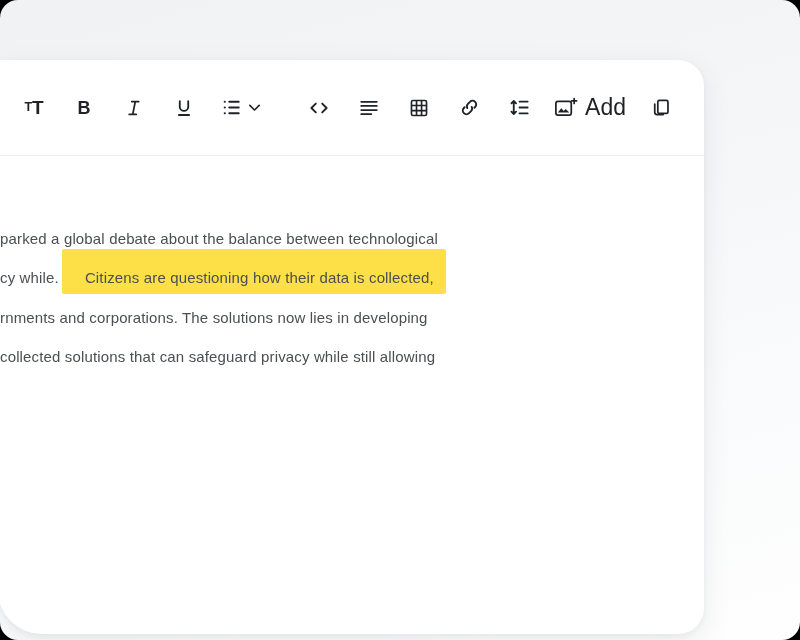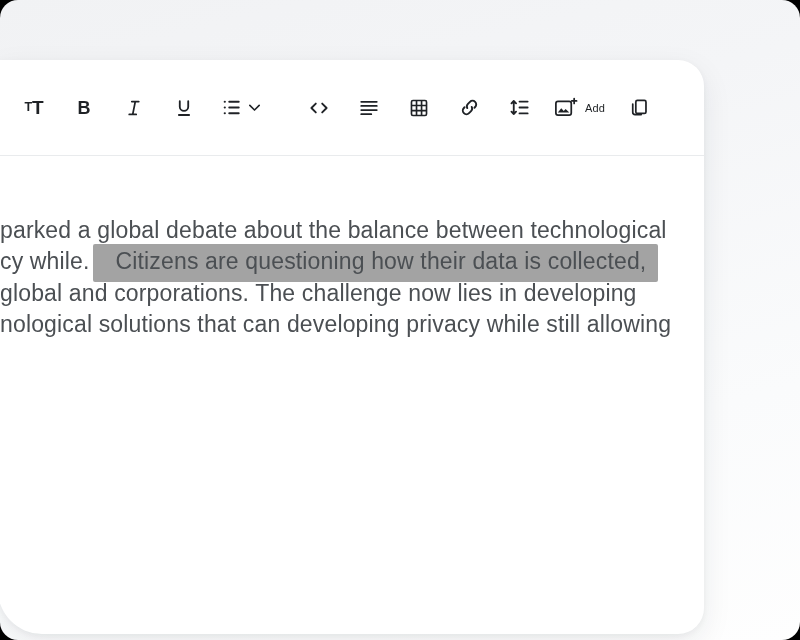--- a/index.html
+++ b/index.html
@@ -17,32 +17,32 @@
     height:95px;display:flex;align-items:center;gap:14px;padding-left:18px;
     border-bottom:1px solid #e9ebed;
   }
   .tbtn{
     width:36px;height:36px;flex:0 0 auto;display:flex;align-items:center;justify-content:center;
     background:transparent;border:none;border-radius:8px;cursor:pointer;padding:0;color:#1f2226;
   }
   .tbtn svg{display:block;}
   .tbtn-group{width:58px;justify-content:flex-start;gap:3px;padding-left:4px;margin-right:13px;}
   .tbtn-add{width:auto;gap:7px;padding:0 2px;}
-  .add-label{font-size:11px;color:#1e2124;letter-spacing:.1px;}
+  .add-label{font-size:23px;color:#1e2124;letter-spacing:.1px;}
   .tt-sm{font-size:12.5px;font-weight:700;line-height:1;}
   .tt-lg{font-size:19px;font-weight:700;line-height:1;}
   .b-glyph{font-size:18px;font-weight:700;line-height:1;}
   .content{
     padding:59px 0 0 2px;
   }
   .tline{
-    font-size:23px;line-height:31.4px;color:#4b4f53;white-space:nowrap;letter-spacing:.15px;
+    font-size:15px;line-height:31.4px;color:#4b4f53;white-space:nowrap;letter-spacing:.15px;margin-top:8px;
   }
   .hl{
-    background:#a3a3a3;border-radius:2px;margin-left:3px;padding:4px 12px 8px 23px;
+    background:#fde047;border-radius:2px;margin-left:3px;padding:20px 12px 8px 23px;
   }
 </style>
 </head>
 <body>
 
 <div class="screen">
   <div class="card">
 
     <div class="toolbar">
 
@@ -129,18 +129,18 @@
           <rect x="9.2" y="4.6" width="10.6" height="13.6" rx="1.6"></rect>
           <path d="M6 8.4v8.6a2.4 2.4 0 0 0 2.4 2.4h6.4" stroke-linecap="round"></path>
         </svg>
       </button>
 
     </div>
 
     <div class="content">
       <div class="tline"><span>parked a global debate about the balance between technological</span></div>
       <div class="tline"><span>cy while.</span><span class="hl">Citizens are questioning how their data is collected,</span></div>
-      <div class="tline"><span>global and corporations. The challenge now lies in developing</span></div>
-      <div class="tline"><span>nological solutions that can developing privacy while still allowing</span></div>
+      <div class="tline"><span>rnments and corporations. The solutions now lies in developing</span></div>
+      <div class="tline"><span>collected solutions that can safeguard privacy while still allowing</span></div>
     </div>
 
   </div>
 </div>
 
 </body></html>

